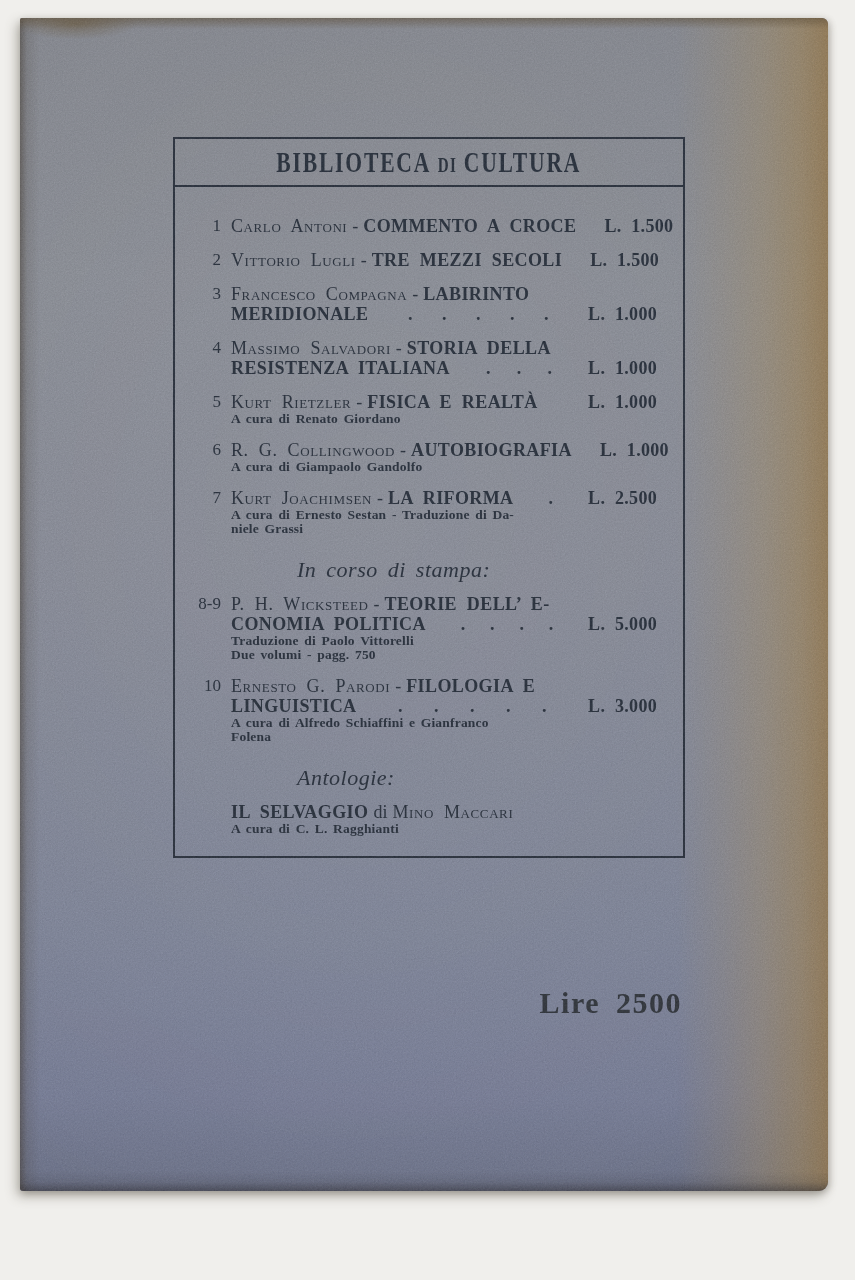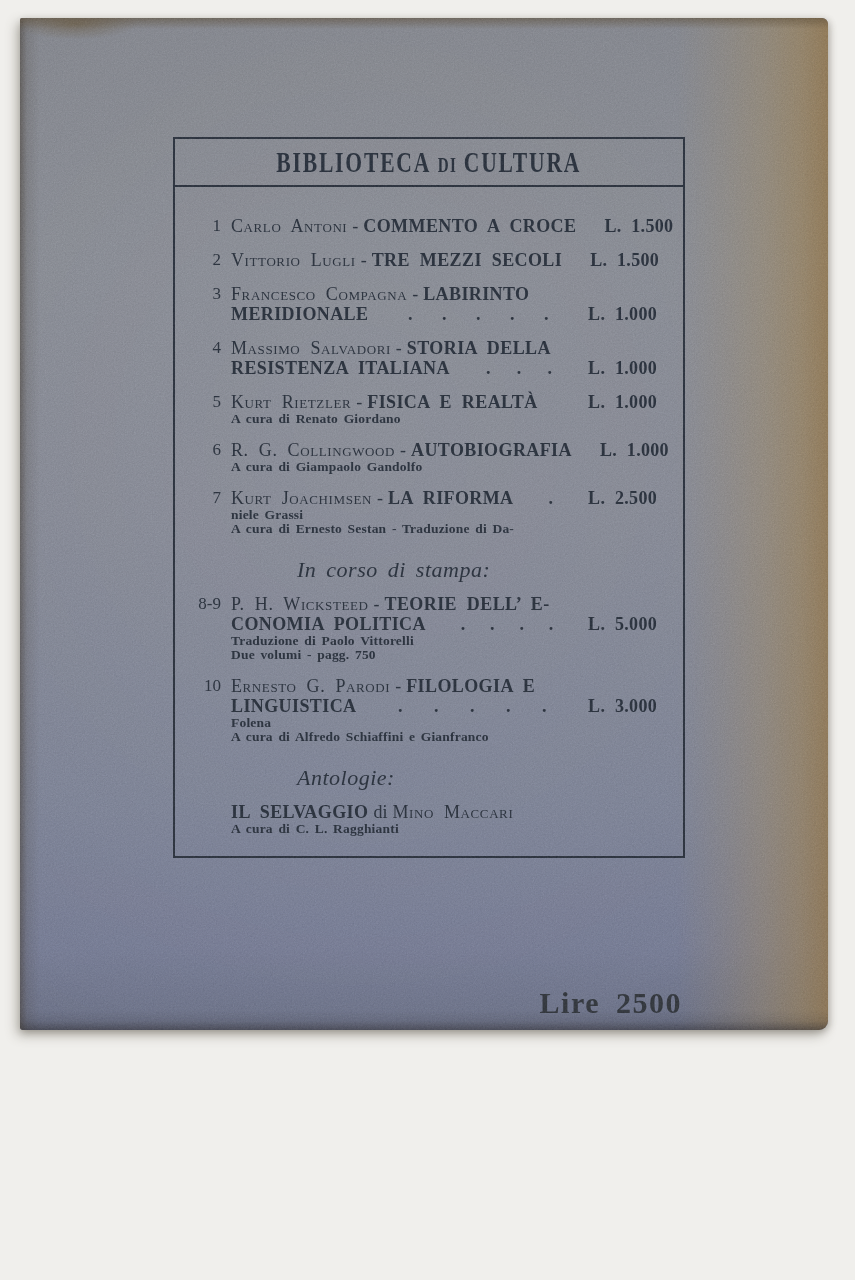--- a/index.html
+++ b/index.html
@@ -5,21 +5,21 @@
   html,body{margin:0;padding:0;}
   .stage{
     position:relative;
     width:855px;height:1280px;
     background:#f0efec;
     overflow:hidden;
     font-family:"Liberation Serif","DejaVu Serif",serif;
   }
   
   .book{
-    position:absolute;left:20px;top:18px;width:808px;height:1012px;
+    position:absolute;left:20px;top:18px;width:808px;height:1173px;
     background:
       linear-gradient(180deg,#8d9099 0%,#91959f 22%,#8e92a0 48%,#848ba2 78%,#7c83a0 92%,#6f7690 100%);
     border-radius:2px 6px 9px 3px;
     box-shadow:-3px 5px 12px rgba(95,90,78,.45), 2px 2px 6px rgba(95,90,78,.3);
   }
   .cover-shading{
     position:absolute;inset:0;border-radius:inherit;pointer-events:none;
     background:
       
       radial-gradient(90px 22px at 55px 6px, rgba(104,84,50,.55), rgba(104,84,50,0) 70%),
@@ -190,22 +190,22 @@
             <div class="body">
               <div class="line">
                 <span class="author">Kurt Joachimsen</span>
                 <span class="sep">-</span>
                 <span class="btitle">LA RIFORMA</span>
                 <span class="dots">
                   <i>.</i>
                 </span>
                 <span class="price">L. 2.500</span>
               </div>
+              <div class="note">A cura di Ernesto Sestan - Traduzione di Da-</div>
               <div class="note">niele Grassi</div>
-              <div class="note">A cura di Ernesto Sestan - Traduzione di Da-</div>
             </div>
           </div>
           <div class="heading">In corso di stampa:</div>
           <div class="row">
             <span class="num">8-9</span>
             <div class="body">
               <div class="line">
                 <span class="author">P. H. Wicksteed</span>
                 <span class="sep">-</span>
                 <span class="btitle">TEORIE DELL’ E-</span>
@@ -236,22 +236,22 @@
                 <span class="btitle">LINGUISTICA</span>
                 <span class="dots">
                   <i>.</i>
                   <i>.</i>
                   <i>.</i>
                   <i>.</i>
                   <i>.</i>
                 </span>
                 <span class="price">L. 3.000</span>
               </div>
+              <div class="note">A cura di Alfredo Schiaffini e Gianfranco</div>
               <div class="note">Folena</div>
-              <div class="note">A cura di Alfredo Schiaffini e Gianfranco</div>
             </div>
           </div>
           <div class="heading">Antologie:</div>
           <div class="row">
             <span class="num"></span>
             <div class="body">
               <div class="line">
                 <span class="btitle">IL SELVAGGIO</span>
                 <span class="conn">di</span>
                 <span class="author">Mino Maccari</span>

